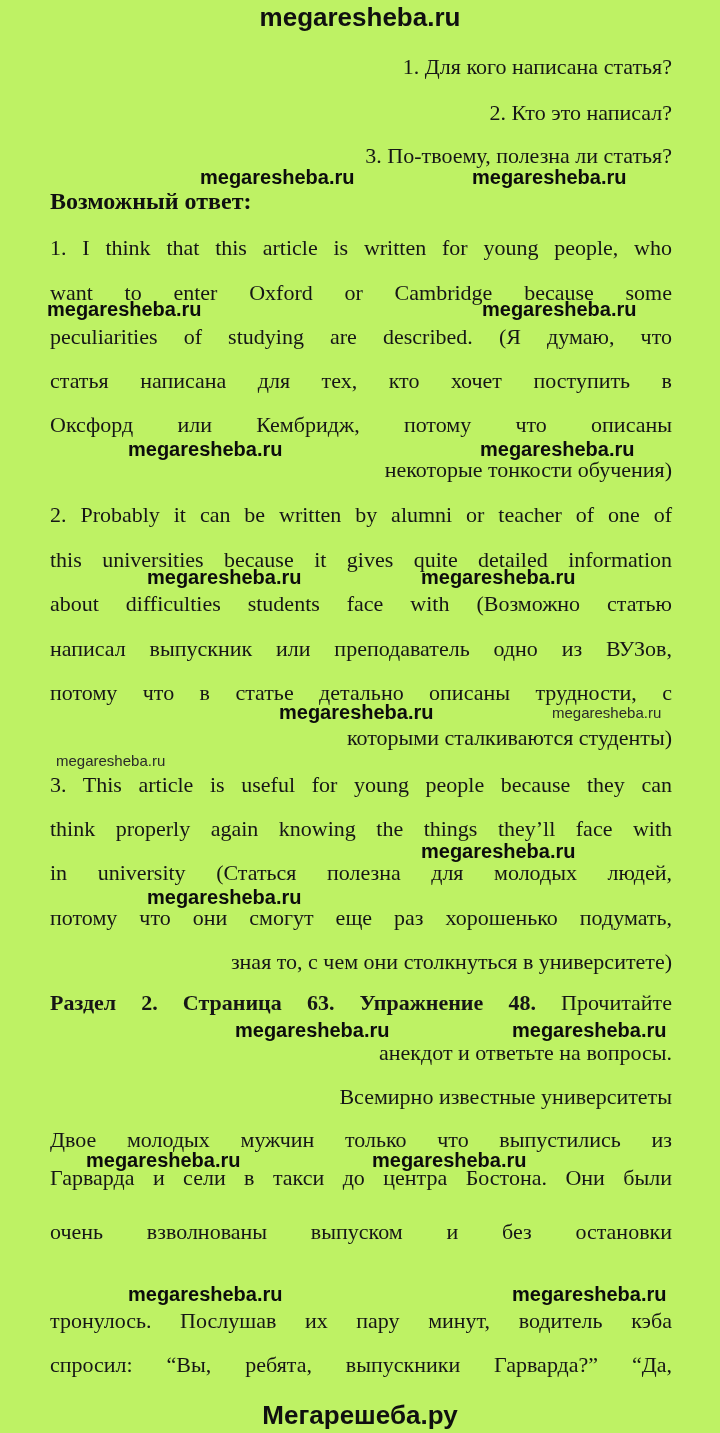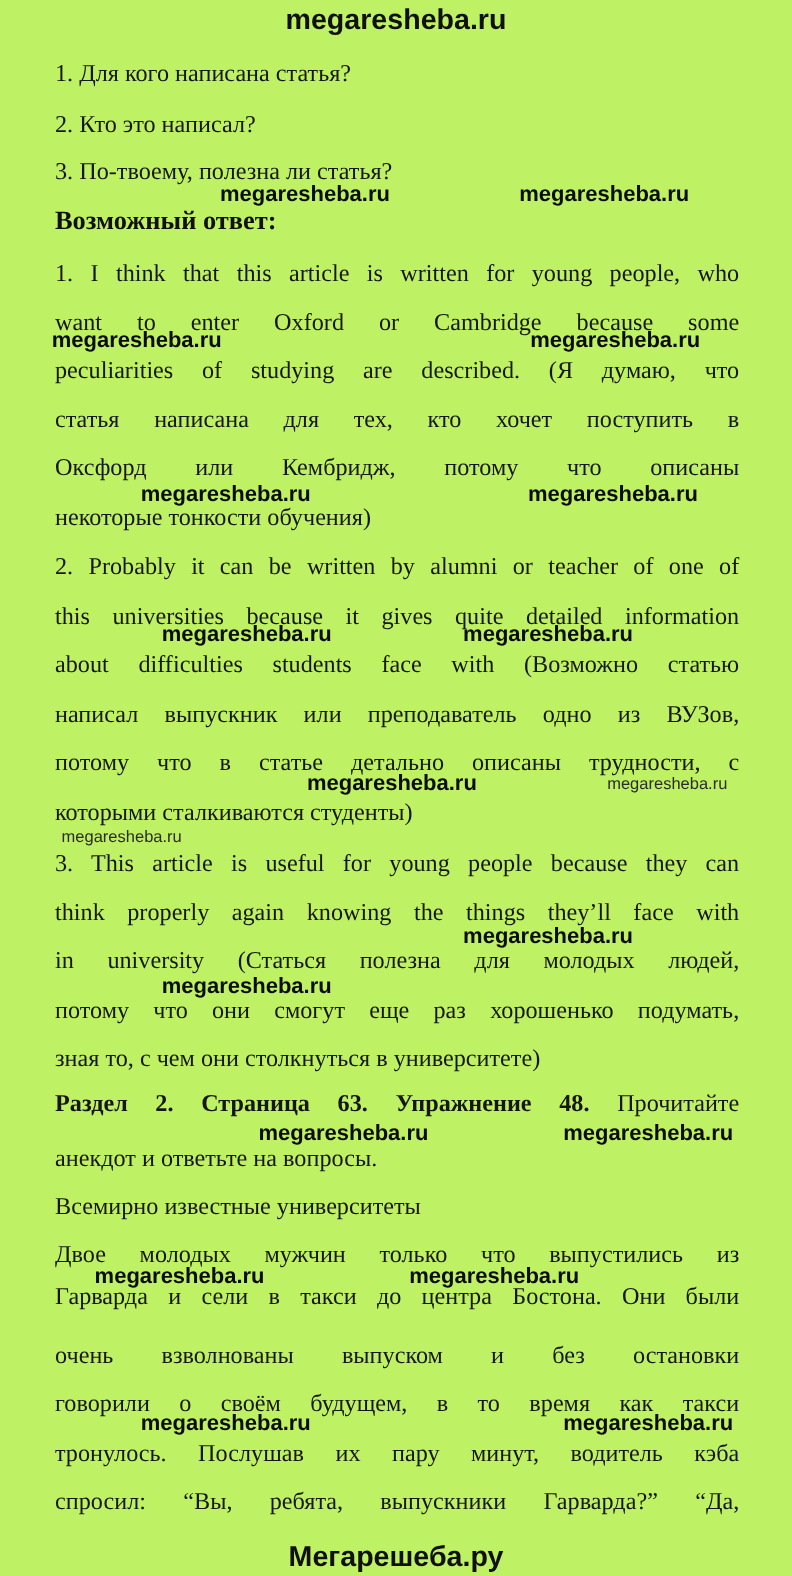--- a/index.html
+++ b/index.html
@@ -10,20 +10,21 @@
     overflow:hidden;
     font-family:"Liberation Serif", serif;
     color:#161616;
     margin:0 auto;
   }
   .line{
     position:absolute;
     left:50px;width:622px;
     font-size:22px;line-height:30px;
     white-space:nowrap;
+    text-align:right;
   }
   .just{
     white-space:normal;
     text-align:justify;
     text-align-last:justify;
   }
   .site-title{
     position:absolute;left:0;width:720px;
     text-align:center;
     font-family:"Liberation Sans", sans-serif;
@@ -84,21 +85,20 @@
   <div class="line" style="top:947px">зная то, с чем они столкнуться в университете)</div>
 
   <div class="line just" style="top:988px"><span class="section-bold">Раздел 2. Страница 63. Упражнение 48.</span> <span>Прочитайте</span></div>
   <div class="line" style="top:1038px">анекдот и ответьте на вопросы.</div>
 
   <div class="line" style="top:1082px">Всемирно известные университеты</div>
 
   <div class="line just" style="top:1125px">Двое молодых мужчин только что выпустились из</div>
   <div class="line just" style="top:1163px">Гарварда и сели в такси до центра Бостона. Они были</div>
   <div class="line just" style="top:1217px">очень взволнованы выпуском и без остановки</div>
-  <div class="line just" style="top:1261px">говорили о своём будущем, в то время как такси</div>
   <div class="line just" style="top:1306px">тронулось. Послушав их пару минут, водитель кэба</div>
   <div class="line just" style="top:1350px">спросил: “Вы, ребята, выпускники Гарварда?” “Да,</div>
 
   <div class="site-title" style="top:1400px">Мегарешеба.ру</div>
 
   <div class="wm" style="left:200px;top:167px">megaresheba.ru</div>
   <div class="wm" style="left:472px;top:167px">megaresheba.ru</div>
   <div class="wm" style="left:47px;top:299px">megaresheba.ru</div>
   <div class="wm" style="left:482px;top:299px">megaresheba.ru</div>
   <div class="wm" style="left:128px;top:439px">megaresheba.ru</div>

